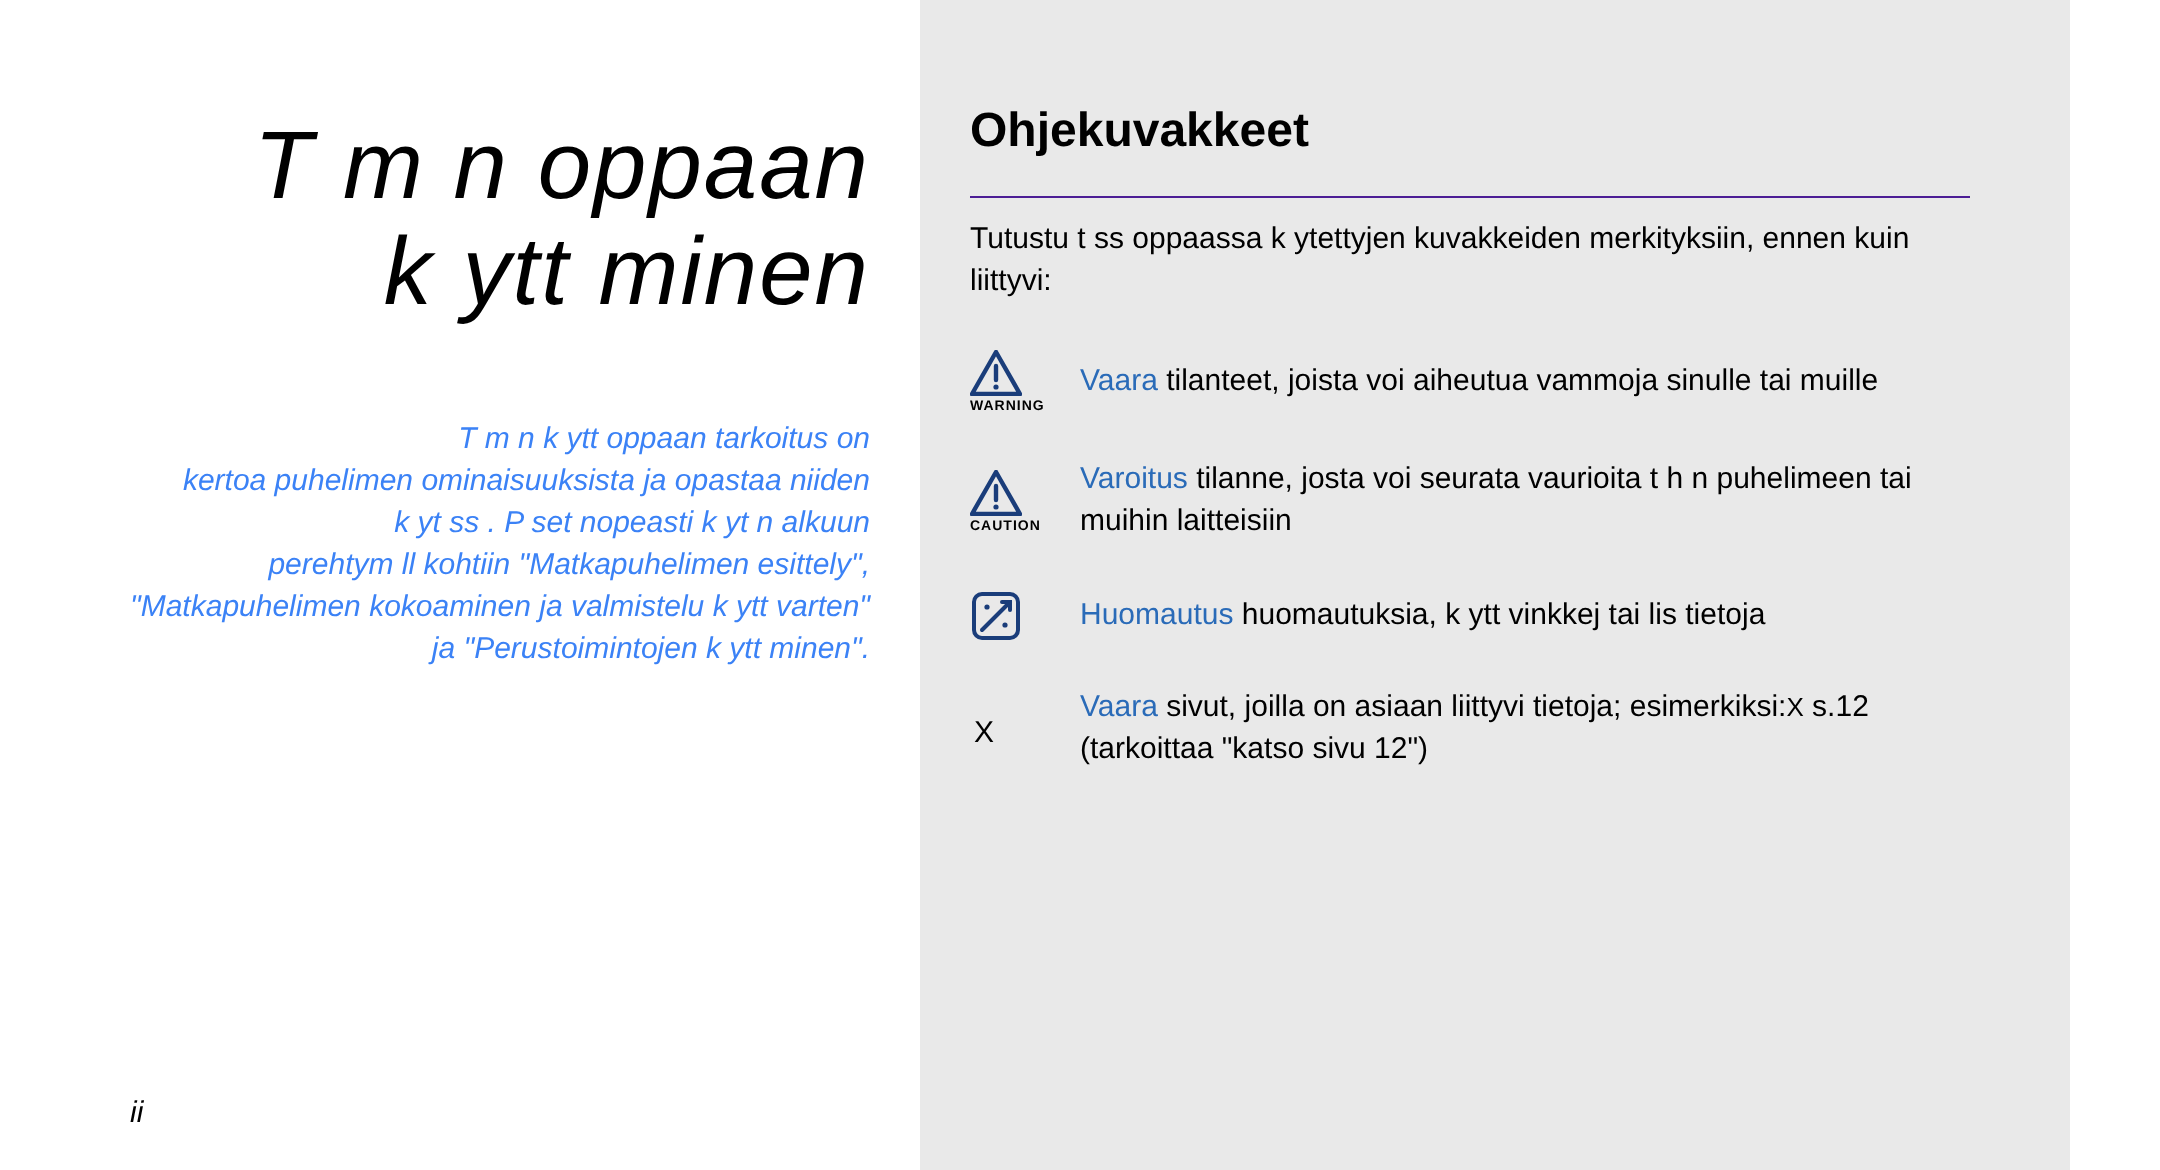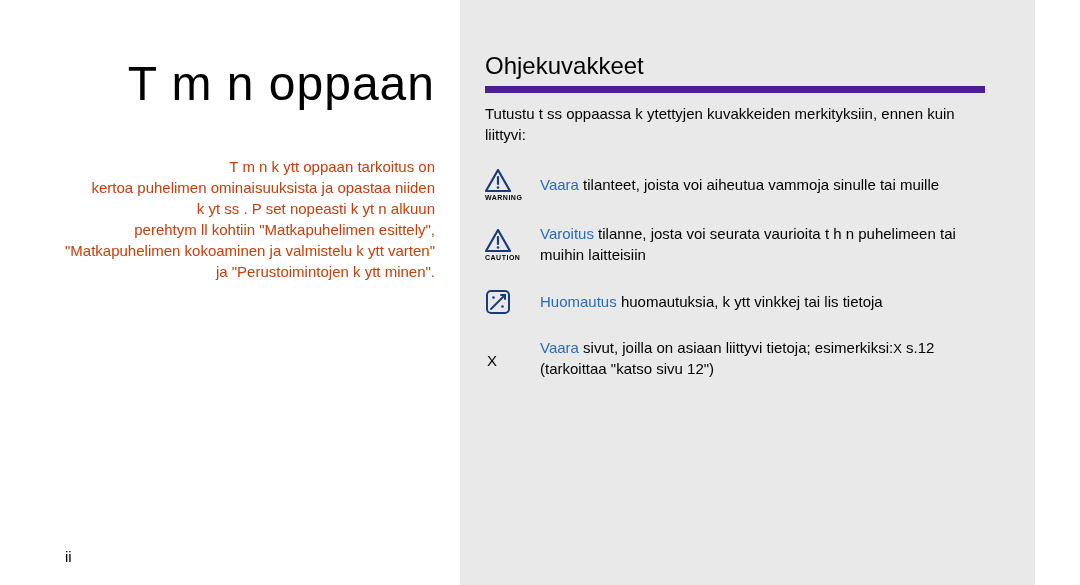--- a/index.html
+++ b/index.html
@@ -11,55 +11,56 @@
       background: #fff;
     }
     .left-page {
       width: 460px;
       height: 585px;
       background: #ffffff;
       padding: 58px 25px 20px 65px;
       display: flex;
       flex-direction: column;
       position: relative;
+      font-style: italic;
     }
     .right-page {
       width: 575px;
       height: 585px;
       background: #e9e9e9;
       padding: 52px 50px 20px 25px;
     }
     .main-title {
       font-size: 48px;
       font-weight: 400;
       text-align: right;
       line-height: 1.1;
       color: #000;
       margin-bottom: 45px;
       letter-spacing: 1px;
     }
     .intro-text {
       font-size: 15px;
       text-align: right;
       line-height: 1.4;
-      color: #c2410c;
+      color: #3b82f6;
     }
     .page-number {
       position: absolute;
       bottom: 20px;
       left: 65px;
       font-size: 15px;
       color: #000;
     }
     .section-title {
       font-size: 24px;
-      font-weight: 400;
+      font-weight: 700;
       color: #000;
-      padding-bottom: 6px;
-      border-bottom: 7px solid #4c1d95;
+      padding-bottom: 18px;
+      border-bottom: 1px solid #4c1d95;
       margin-bottom: 10px;
     }
     .section-intro {
       font-size: 15px;
       line-height: 1.4;
       color: #000;
       margin-bottom: 22px;
     }
     .icon-row {
       display: flex;
@@ -106,20 +107,21 @@
     .small-x {
       font-size: 13px;
     }
   </style>
 </head>
 <body>
 
 <div class="left-page">
   <h1 class="main-title">
     <span>T m n oppaan</span><br>
+    <span>k ytt minen</span>
   </h1>
   <p class="intro-text">T m n k ytt oppaan tarkoitus on<br>kertoa puhelimen ominaisuuksista ja opastaa niiden<br>k yt ss . P set nopeasti k yt n alkuun<br>perehtym ll  kohtiin "Matkapuhelimen esittely",<br>"Matkapuhelimen kokoaminen ja valmistelu k ytt   varten"<br>ja "Perustoimintojen k ytt minen".</p>
   <div class="page-number">ii</div>
 </div>
 
 <div class="right-page">
   <h2 class="section-title">Ohjekuvakkeet</h2>
   <p class="section-intro">Tutustu t ss  oppaassa k ytettyjen kuvakkeiden merkityksiin, ennen kuin liittyvi:</p>
 
   <div class="icon-row">

